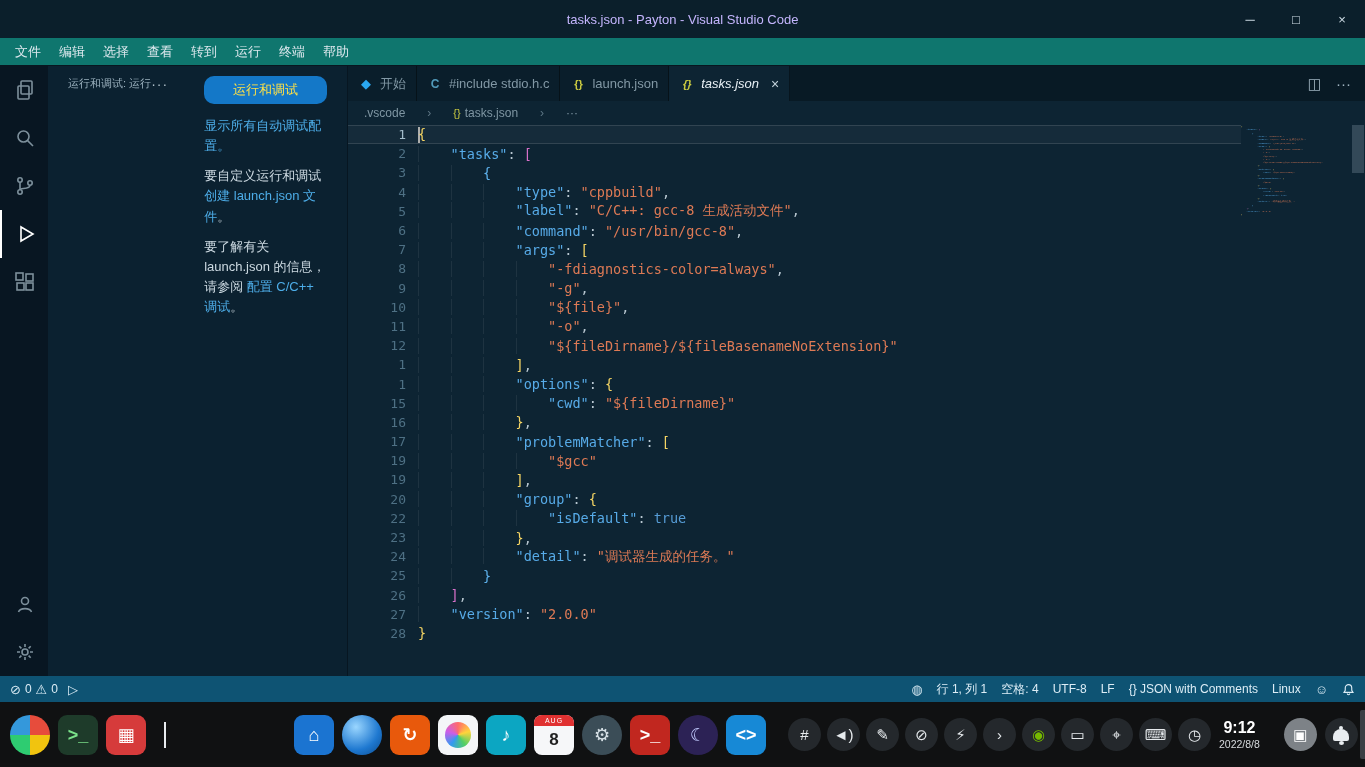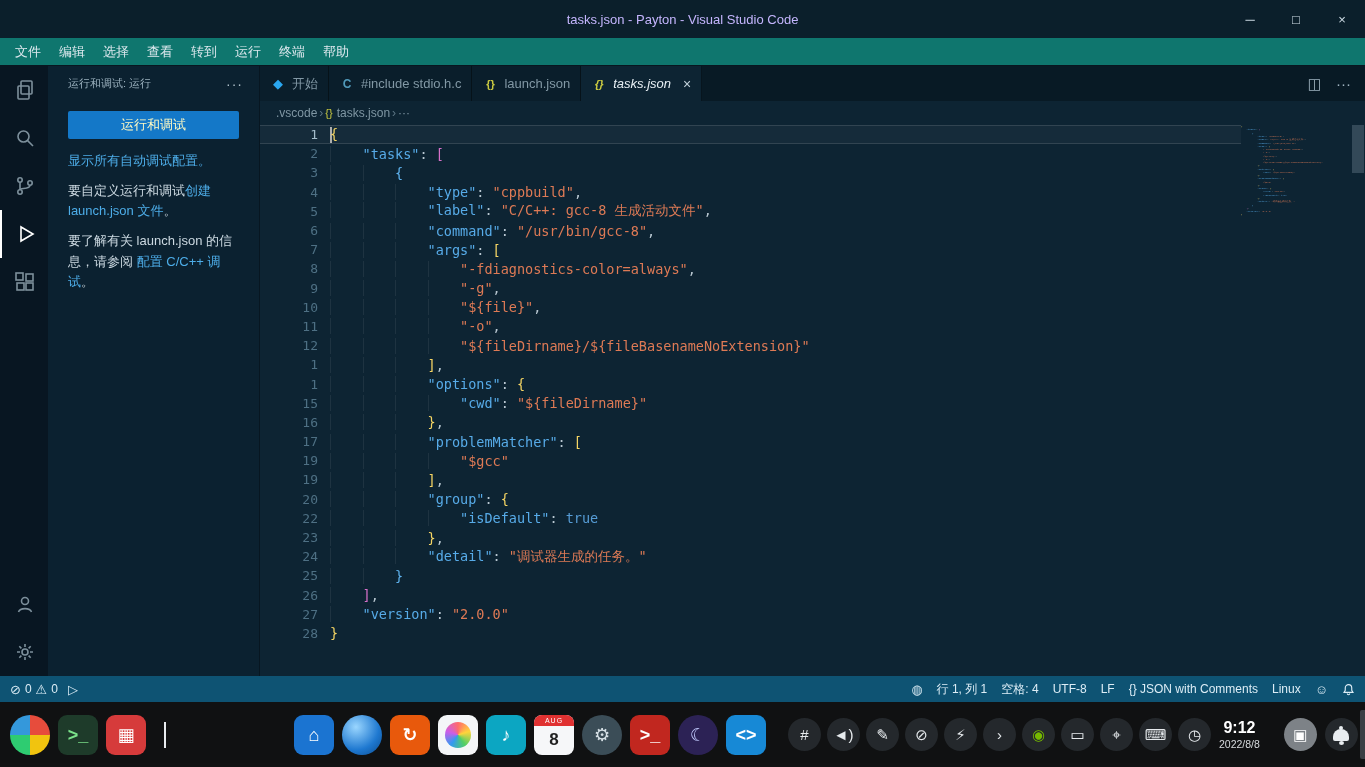--- a/index.html
+++ b/index.html
@@ -22,41 +22,41 @@
 
   
   .activitybar { width:48px; background:#081622; display:flex; flex-direction:column; align-items:stretch; flex:none; }
   .act-item { height:48px; display:flex; align-items:center; justify-content:center; color:#7d90 9c; color:#7d909c; border-left:2px solid transparent; cursor:pointer; }
   .act-item svg { width:24px; height:24px; stroke:#7d909c; fill:none; stroke-width:1.6; }
   .act-item.active { border-left-color:#ffffff; }
   .act-item.active svg { stroke:#ffffff; }
   .act-spacer { margin-top:auto; }
 
   
-  .sidebar { width:212px; background:#0b2130; border-right:1px solid #071621; flex:none; display:flex; flex-direction:column; }
+  .sidebar { width:300px; background:#0b2130; border-right:1px solid #071621; flex:none; display:flex; flex-direction:row;justify-content:flex-end; }
   .side-header { height:35px; display:flex; align-items:center; padding:0 16px 0 20px; font-size:11px; color:#9ab0bd; flex:none; }
   .side-more { margin-left:auto; font-size:14px; color:#aebfc9; cursor:pointer; letter-spacing:1px; }
   .side-body { padding:6px 20px 0 20px; font-size:13px; color:#ccd9e1; line-height:1.55; }
   .side-body p { margin-bottom:10px; }
   .slink { color:#4dade8; text-decoration:none; cursor:pointer; }
-  .run-btn { display:block; width:100%; height:28px; background:#1478c8; color:#fef9c3; border:none; border-radius:2px; font-size:13px; font-family:inherit; cursor:pointer; margin:4px 0 12px 0; }
+  .run-btn { display:block; width:100%; height:28px; background:#1478c8; color:#fde047; border:none; border-radius:10px; font-size:13px; font-family:inherit; cursor:pointer; margin:4px 0 12px 0; }
 
   
   .editor { flex:1; min-width:0; display:flex; flex-direction:column; background:#0d2433; }
   .tabbar { height:35px; background:#081a25; display:flex; align-items:stretch; flex:none; }
   .tab { display:flex; align-items:center; gap:6px; padding:0 10px; font-size:13px; color:#8298a5; background:#0a1e2b; border-right:1px solid rgba(0,0,0,0.4); cursor:pointer; white-space:nowrap; }
   .tab.active { background:#0d2433; color:#e8f0f5; font-style:italic; }
   .tab .tclose { margin-left:6px; color:#c3d2db; font-style:normal; font-size:14px; }
   .tab-ic { width:16px; text-align:center; font-size:12px; font-weight:bold; flex:none; }
   .ic-vscode { color:#2aa7f0; font-size:13px; }
   .ic-c { color:#519aba; }
   .ic-json { color:#cbcb41; font-size:11px; }
   .editor-actions { margin-left:auto; display:flex; align-items:center; gap:14px; padding:0 14px; color:#9fb3bf; font-size:15px; }
 
-  .breadcrumb { height:24px; display:flex; align-items:center; gap:2px; padding:0 16px; font-size:12px; color:#7f96a3; flex:none; }
+  .breadcrumb { height:24px; display:flex; align-items:center; gap:22px; padding:0 16px; font-size:12px; color:#7f96a3; flex:none; }
   .bc-sep { color:#5d7584; }
   .bc-item { display:flex; align-items:center; gap:4px; cursor:pointer; }
 
   
   .codewrap { flex:1; position:relative; overflow:hidden; }
   .code { position:absolute; left:0; top:0; right:124px; font-family:"DejaVu Sans Mono","Liberation Mono",monospace; font-size:13.5px; }
   .line { height:19.2px; display:flex; align-items:center; white-space:pre; }
   .line.active { background:rgba(255,255,255,0.035); box-shadow: inset 0 1px 0 rgba(255,255,255,0.12), inset 0 -1px 0 rgba(255,255,255,0.12); }
   .gutter { width:58px; flex:none; text-align:right; color:#4e7084; font-size:13px; }
   .line.active .gutter { color:#a3bcca; }

